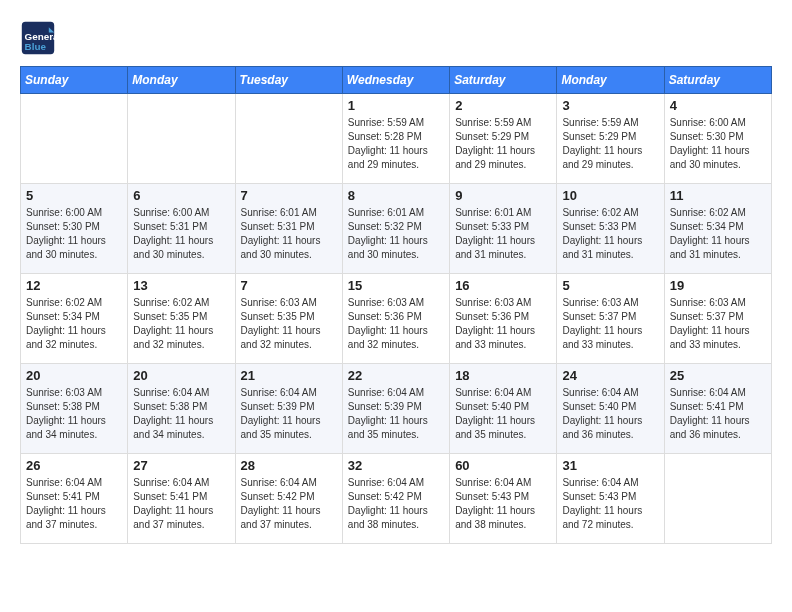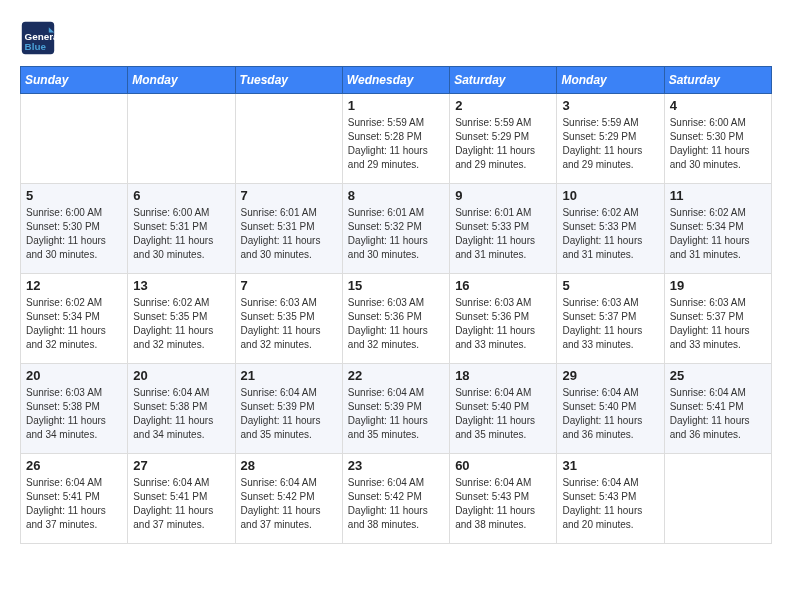--- a/index.html
+++ b/index.html
@@ -260,21 +260,21 @@
           <div class="cell-text">Sunset: 5:39 PM</div>
           <div class="cell-text">Daylight: 11 hours and 35 minutes.</div>
         </td>
         <td>
           <div class="day-number">18</div>
           <div class="cell-text">Sunrise: 6:04 AM</div>
           <div class="cell-text">Sunset: 5:40 PM</div>
           <div class="cell-text">Daylight: 11 hours and 35 minutes.</div>
         </td>
         <td>
-          <div class="day-number">29</div>
+          <div class="day-number">24</div>
           <div class="cell-text">Sunrise: 6:04 AM</div>
           <div class="cell-text">Sunset: 5:40 PM</div>
           <div class="cell-text">Daylight: 11 hours and 36 minutes.</div>
         </td>
         <td>
           <div class="day-number">25</div>
           <div class="cell-text">Sunrise: 6:04 AM</div>
           <div class="cell-text">Sunset: 5:41 PM</div>
           <div class="cell-text">Daylight: 11 hours and 36 minutes.</div>
         </td>
@@ -292,33 +292,33 @@
           <div class="cell-text">Sunset: 5:41 PM</div>
           <div class="cell-text">Daylight: 11 hours and 37 minutes.</div>
         </td>
         <td>
           <div class="day-number">28</div>
           <div class="cell-text">Sunrise: 6:04 AM</div>
           <div class="cell-text">Sunset: 5:42 PM</div>
           <div class="cell-text">Daylight: 11 hours and 37 minutes.</div>
         </td>
         <td>
-          <div class="day-number">23</div>
+          <div class="day-number">32</div>
           <div class="cell-text">Sunrise: 6:04 AM</div>
           <div class="cell-text">Sunset: 5:42 PM</div>
           <div class="cell-text">Daylight: 11 hours and 38 minutes.</div>
         </td>
         <td>
           <div class="day-number">60</div>
           <div class="cell-text">Sunrise: 6:04 AM</div>
           <div class="cell-text">Sunset: 5:43 PM</div>
           <div class="cell-text">Daylight: 11 hours and 38 minutes.</div>
         </td>
         <td>
           <div class="day-number">31</div>
           <div class="cell-text">Sunrise: 6:04 AM</div>
           <div class="cell-text">Sunset: 5:43 PM</div>
-          <div class="cell-text">Daylight: 11 hours and 20 minutes.</div>
+          <div class="cell-text">Daylight: 11 hours and 72 minutes.</div>
         </td>
         <td></td>
       </tr>
     </tbody>
 </table>
 
 </body></html>

